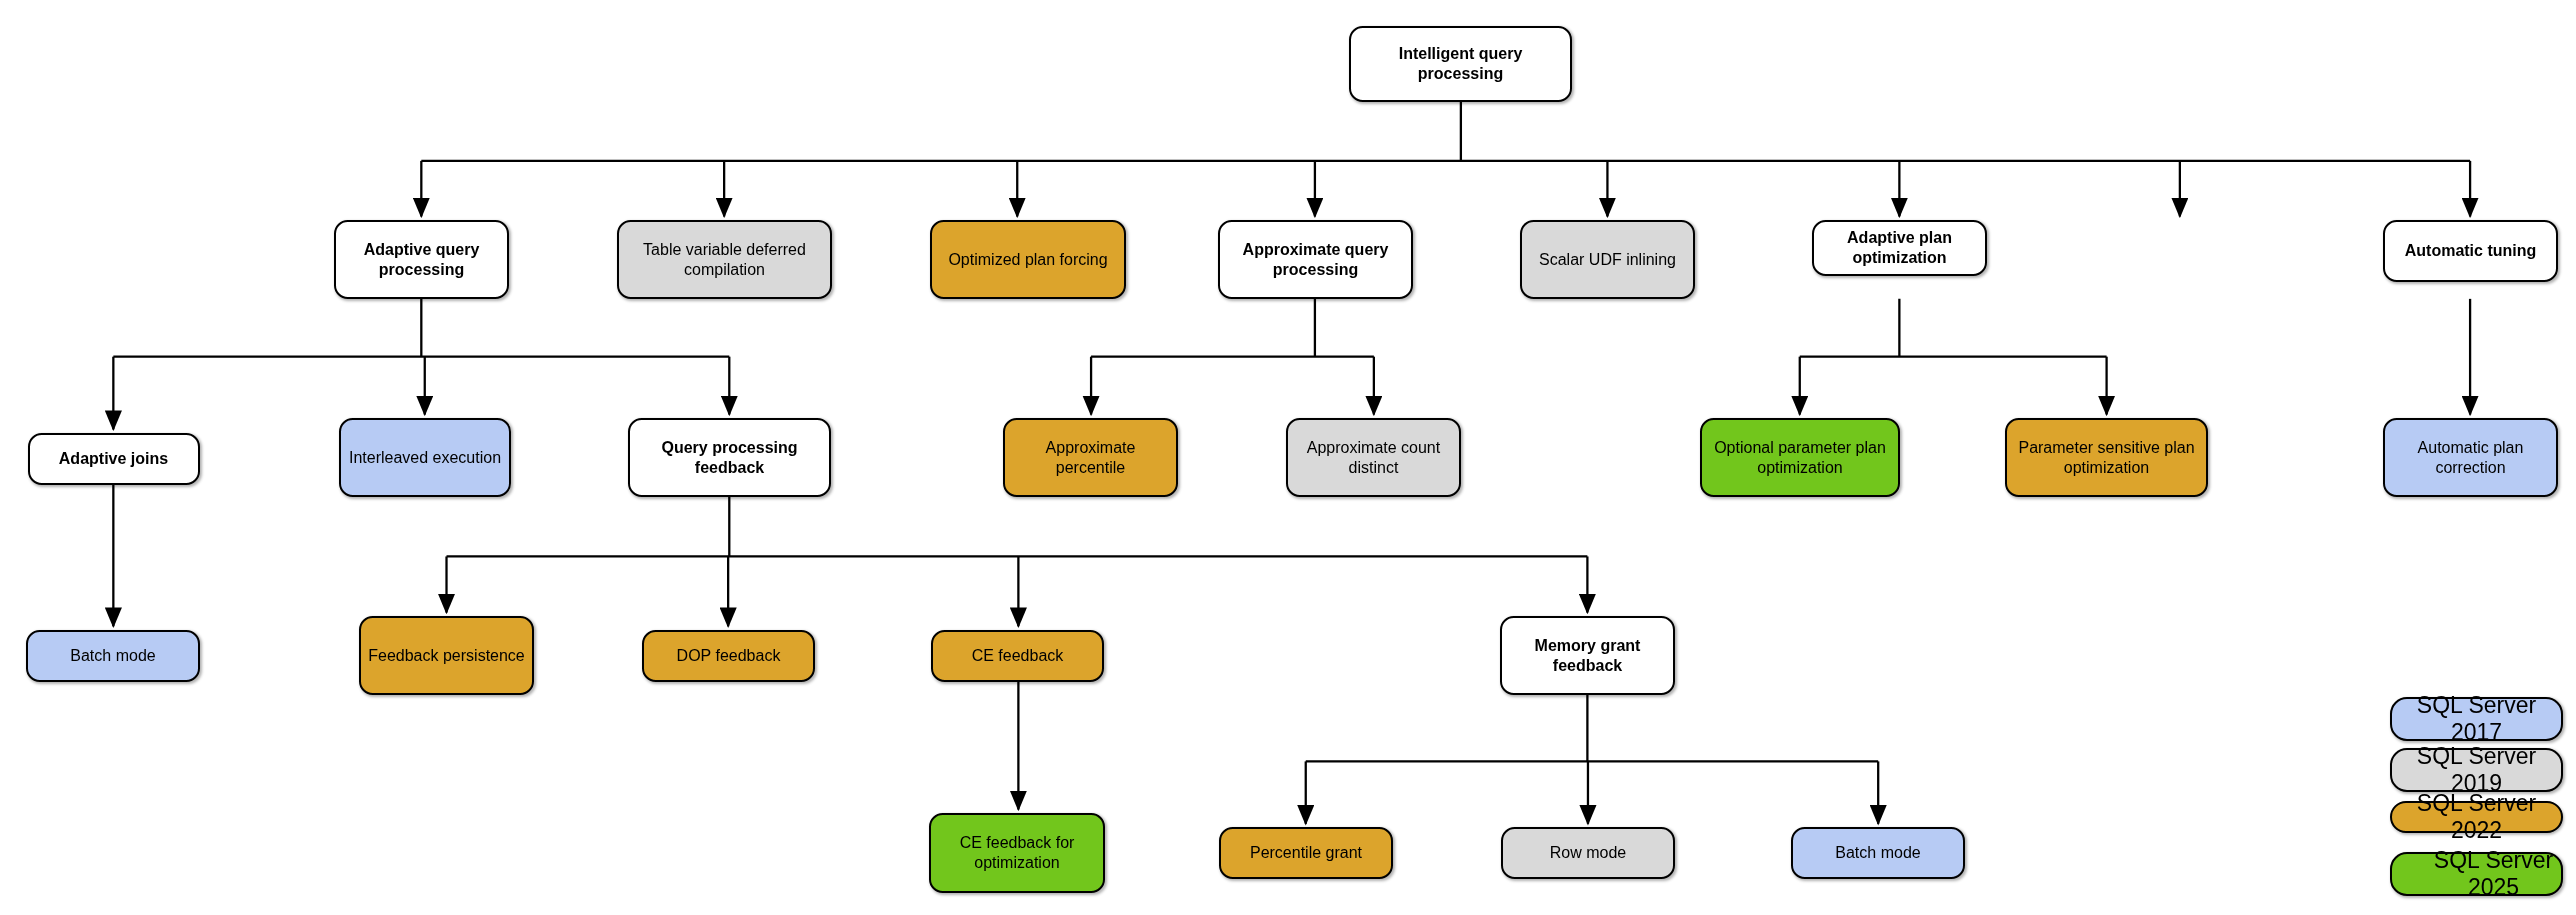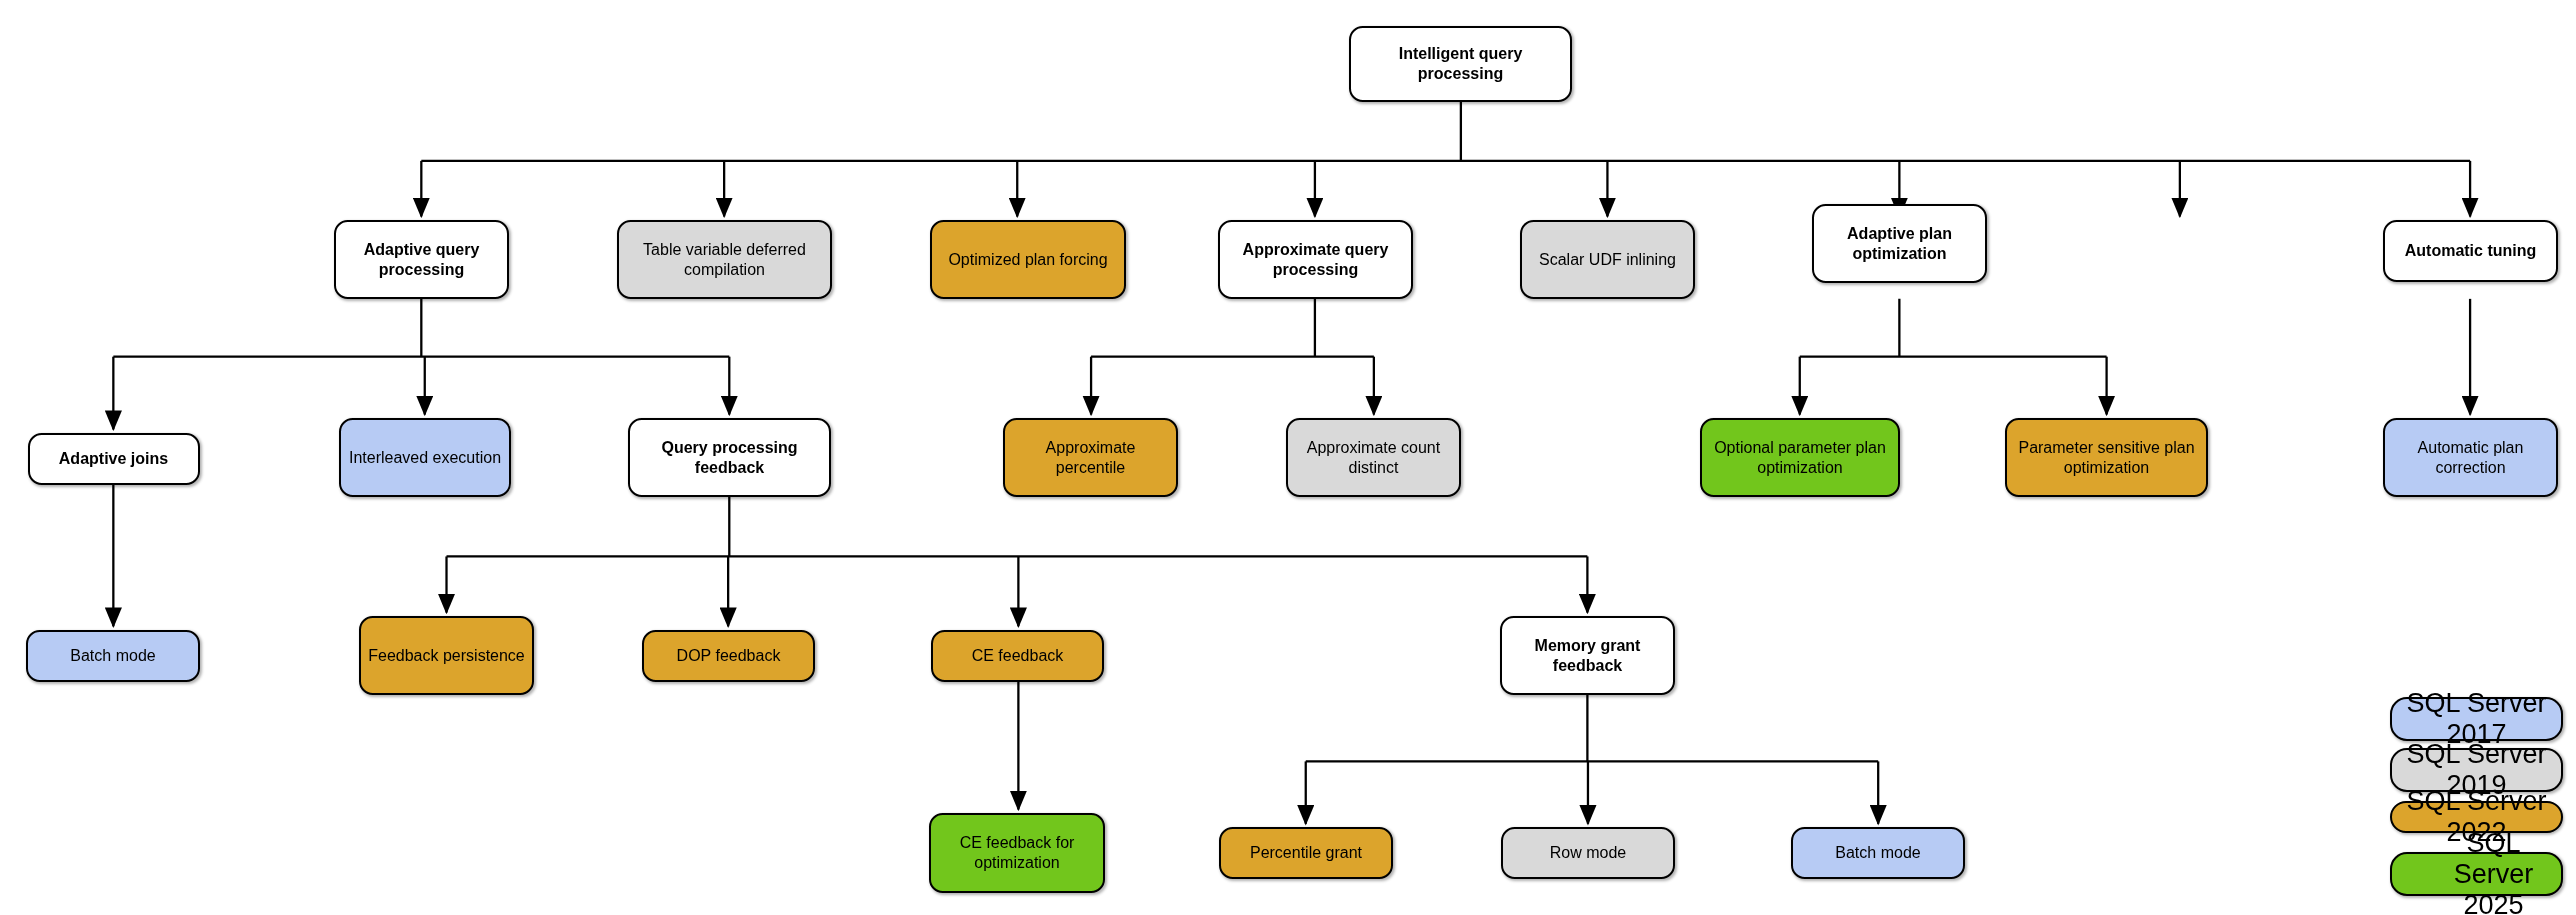--- a/index.html
+++ b/index.html
@@ -25,21 +25,21 @@
     box-shadow:1.1px 1.7px 2.9px rgba(0,0,0,0.30);
   }
   .node.cat{font-weight:bold;}
   .legend-pill{
     position:absolute;
     box-sizing:border-box;
     display:flex;align-items:center;justify-content:center;
     text-align:center;
     border:2.3px solid #000;
     border-radius:17px;
-    font-size:27px;color:#000;
+    font-size:23px;color:#000;
     box-shadow:1.1px 1.7px 2.9px rgba(0,0,0,0.30);
   }
 </style>
 </head>
 <body>
 
 <div id="canvas">
 
   <svg id="wires" viewBox="0 0 4500 1600">
     <defs>
@@ -101,21 +101,21 @@
     </div>
   <div class="node" style="left: 930px; top: 220px; width: 196px; height: 79px; background: rgb(220, 164, 44);">
       <span>Optimized plan forcing</span>
     </div>
   <div class="node cat" style="left: 1218px; top: 220px; width: 195px; height: 79px; background: rgb(255, 255, 255);">
       <span>Approximate query processing</span>
     </div>
   <div class="node" style="left: 1520px; top: 220px; width: 175px; height: 79px; background: rgb(217, 217, 217);">
       <span>Scalar UDF inlining</span>
     </div>
-  <div class="node cat" style="left: 1812px; top: 204px; width: 175px; height: 79px; background: rgb(255, 255, 255);">
+  <div class="node cat" style="left: 1812px; top: 220px; width: 175px; height: 56px; background: rgb(255, 255, 255);">
       <span>Adaptive plan optimization</span>
     </div>
   <div class="node cat" style="left: 2383px; top: 220px; width: 175px; height: 62px; background: rgb(255, 255, 255);">
       <span>Automatic tuning</span>
     </div>
 
   <div class="node cat" style="left: 27.5px; top: 433px; width: 172px; height: 52px; background: rgb(255, 255, 255);">
       <span>Adaptive joins</span>
     </div>
   <div class="node" style="left: 339px; top: 418px; width: 172px; height: 79px; background: rgb(183, 203, 244);">

